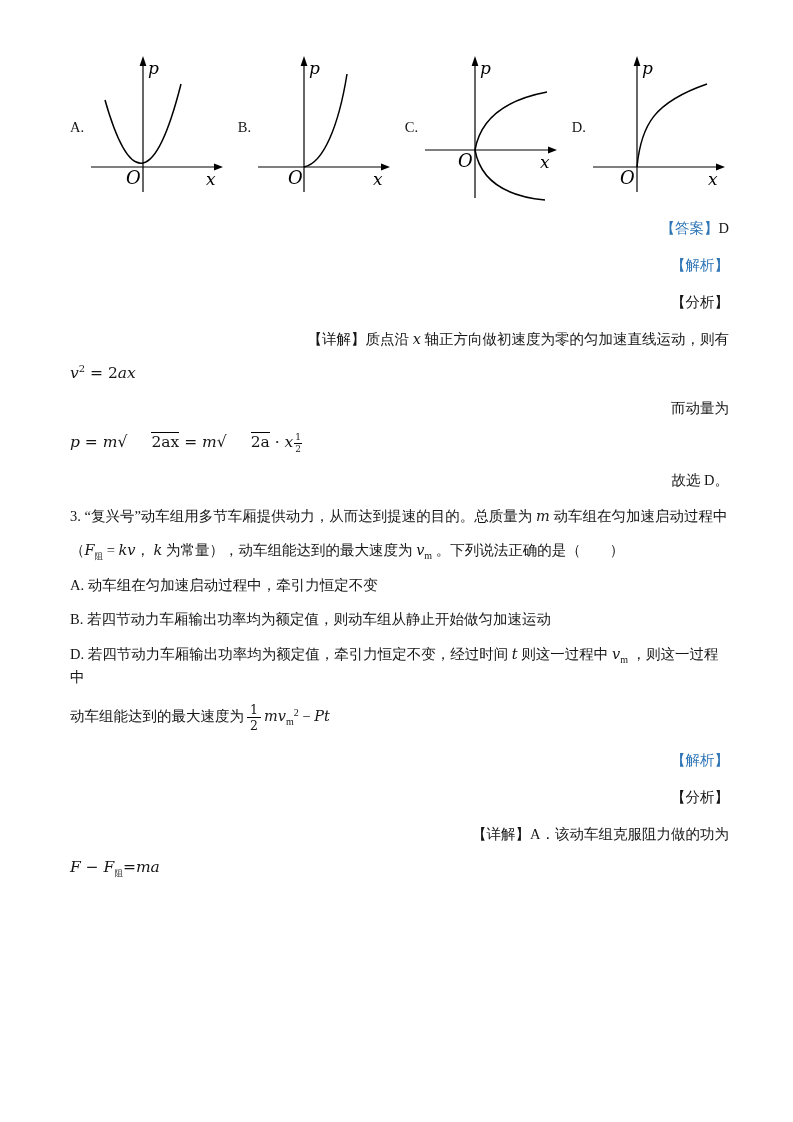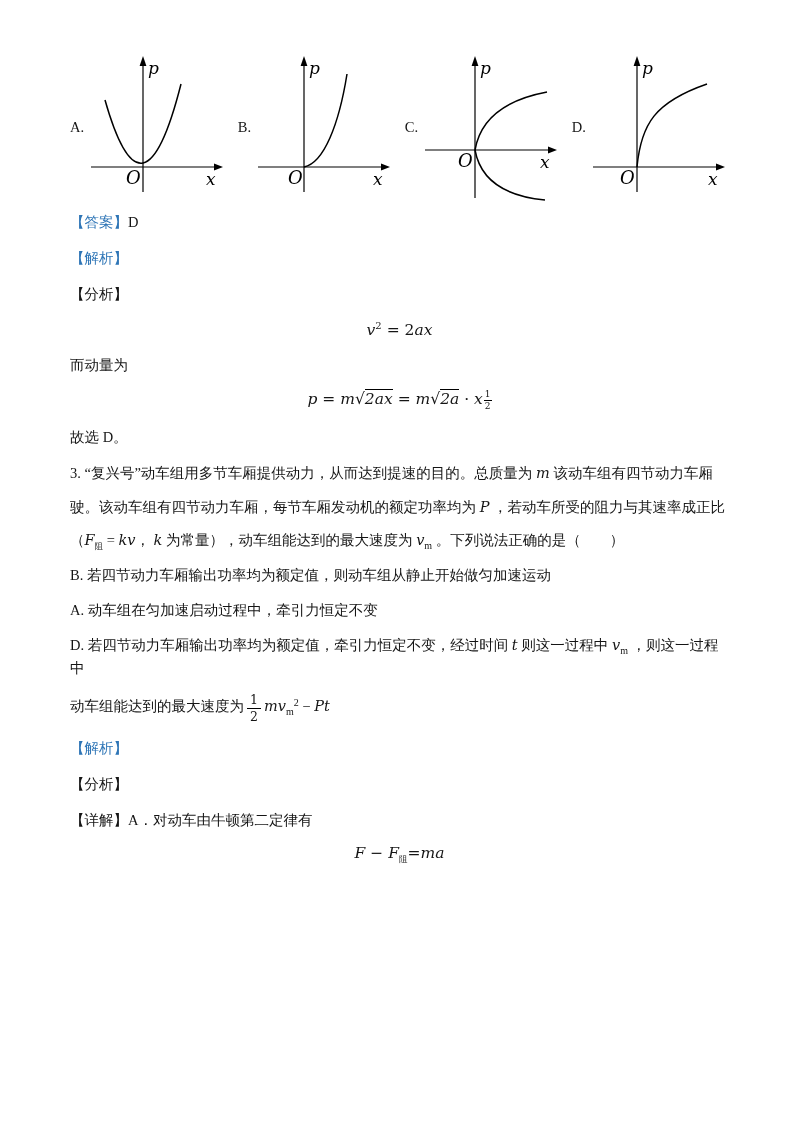--- a/index.html
+++ b/index.html
@@ -11,31 +11,31 @@
   }
   .graphs-row { display:flex; justify-content:space-between; align-items:center; margin:0 0 10px 0; }
   .graph-option { display:flex; align-items:center; }
   .opt-label { font-size:14.5px; margin-right:1px; }
   svg { display:block; }
   svg .axis { stroke:#000; stroke-width:1.2; }
   svg .curve { stroke:#000; stroke-width:1.5; fill:none; }
   svg polygon { fill:#000; }
   svg text { font-family:"DejaVu Serif",serif; font-style:italic; font-size:17px; fill:#000; }
   svg text.origin { font-size:18px; }
-  .line { margin:9px 0 15px 0; line-height:1.45; }
+  .line { margin:16px 0 15px 0; line-height:1.45;text-align:right; }
   .tight { margin-bottom:13px; }
   .blue { color:#2E75B6; }
   .it { font-style:italic; font-family:"DejaVu Serif",serif; }
   .rm { font-style:normal; }
-  .formula { text-align:center; margin:4px 0 16px 0; font-size:15.5px; font-family:"DejaVu Serif",serif; }
+  .formula { margin:4px 0 16px 0; font-size:15.5px; font-family:"DejaVu Serif",serif; }
   sup { font-size:10px; font-style:normal; }
   sub { font-size:10px; font-style:normal; }
   sub.cjk { font-size:8.5px; }
   .rad { font-style:normal; font-family:"DejaVu Serif",serif; }
-  .ol { border-top:1px solid #000; font-style:italic; font-family:"DejaVu Serif",serif; }
+  .ol { border-top:1px solid #000; font-family:"DejaVu Serif",serif;margin-left:24px; }
   .supfrac { display:inline-flex; flex-direction:column; align-items:center;
              font-size:9px; line-height:1.15; vertical-align:7px; font-style:normal; margin-left:1px; }
   .supfrac .fnum { border-bottom:0.8px solid #000; padding:0 1px; }
   .frac { display:inline-flex; flex-direction:column; align-items:center; vertical-align:middle;
           font-size:12.5px; line-height:1.25; margin:0 3px; font-family:"DejaVu Serif",serif; }
   .frac .fnum { border-bottom:1px solid #000; padding:0 3px; }
   .para-line { margin:0 0 12px 0; line-height:1.5; }
   .opt-line { margin:0 0 13px 0; line-height:1.5; }
 </style>
 </head>
@@ -106,20 +106,23 @@
 
   <div class="line">
     <span class="blue">【答案】</span><span>D</span>
   </div>
   <div class="line">
     <span class="blue">【解析】</span>
   </div>
   <div class="line">
     <span>【分析】</span>
   </div>
+  <div class="line tight">
+    <span>【详解】质点沿 </span><span class="it">x</span><span> 轴正方向做初速度为零的匀加速直线运动，则有</span>
+  </div>
 
   <div class="formula">
     <span class="it">v</span><sup>2</sup><span class="rm"> = 2</span><span class="it">ax</span>
   </div>
 
   <div class="line tight">
     <span>而动量为</span>
   </div>
 
 
@@ -130,52 +133,49 @@
         <span class="fden">2</span>
       </span>
   </div>
 
 
   <div class="line">
     <span>故选 D。</span>
   </div>
 
   <div class="para-line">
-    <span>3. “复兴号”动车组用多节车厢提供动力，从而达到提速的目的。总质量为 </span><span class="it">m</span><span> 该动车组有四节动力车厢</span>
-  </div>
-  <div class="para-line">
-    <span>驶。该动车组有四节动力车厢，每节车厢发动机的额定功率均为 </span><span class="it">P</span><span> ，若动车所受的阻力与其速率成正比</span>
+    <span>3. “复兴号”动车组用多节车厢提供动力，从而达到提速的目的。总质量为 </span><span class="it">m</span><span> 动车组在匀加速启动过程中</span>
   </div>
   <div class="para-line">
     <span>（</span><span class="it">F</span><sub class="cjk">阻</sub><span> = </span><span class="it">kv</span><span>， </span><span class="it">k</span><span> 为常量），动车组能达到的最大速度为 </span><span class="it">v</span><sub>m</sub><span> 。下列说法正确的是（　　）</span>
   </div>
 
   <div class="opt-line">
-    <span>B. 若四节动力车厢输出功率均为额定值，则动车组从静止开始做匀加速运动</span>
+    <span>A. 动车组在匀加速启动过程中，牵引力恒定不变</span>
   </div>
   <div class="opt-line">
-    <span>A. 动车组在匀加速启动过程中，牵引力恒定不变</span>
+    <span>B. 若四节动力车厢输出功率均为额定值，则动车组从静止开始做匀加速运动</span>
   </div>
   <div class="opt-line">
     <span>D. 若四节动力车厢输出功率均为额定值，牵引力恒定不变，经过时间 </span><span class="it">t</span><span> 则这一过程中 </span><span class="it">v</span><sub>m</sub><span> ，则这一过程中</span>
   </div>
   <div class="opt-line">
     <span>动车组能达到的最大速度为</span><span class="frac">
         <span class="fnum">1</span>
         <span class="fden">2</span>
       </span><span class="it">mv</span><sub>m</sub><sup>2</sup><span> − </span><span class="it">Pt</span>
   </div>
 
   <div class="line">
     <span class="blue">【解析】</span>
   </div>
   <div class="line">
     <span>【分析】</span>
   </div>
   <div class="line tight">
-    <span>【详解】A．对动车由牛顿第二定律有</span>
+    <span>【详解】A．该动车组克服阻力做的功为</span>
   </div>
 
   <div class="formula">
     <span class="it">F</span><span class="rm"> − </span><span class="it">F</span><sub class="cjk">阻</sub><span class="rm">=</span><span class="it">ma</span>
   </div>
 
 </div>
 
 </body></html>

